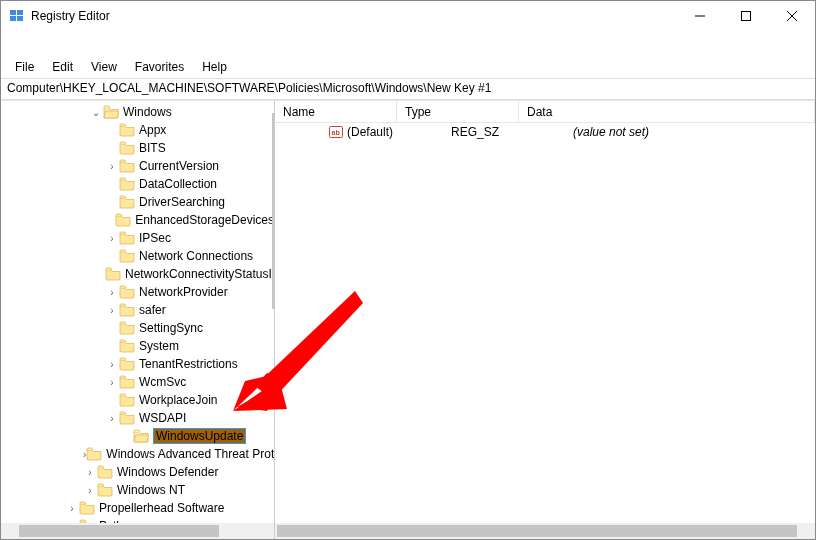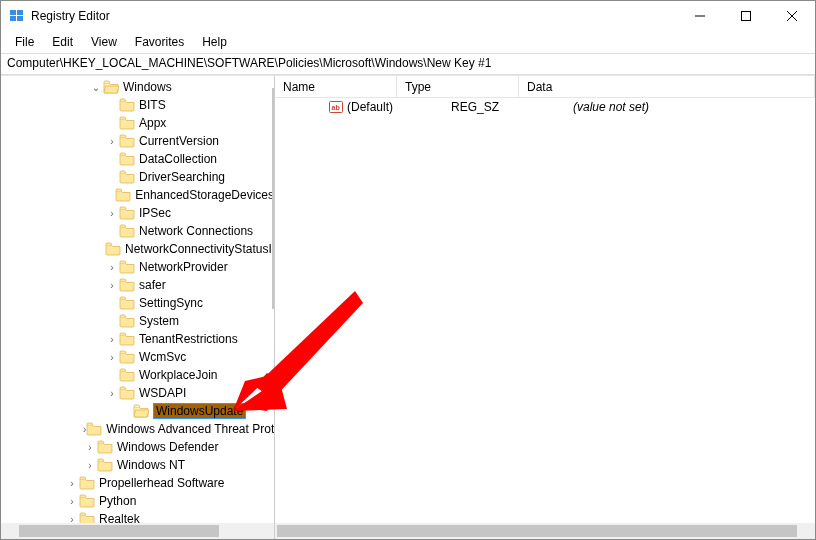--- a/index.html
+++ b/index.html
@@ -4,21 +4,21 @@
 <style>
   * { box-sizing: border-box; }
   html, body { margin:0; padding:0; font-family: "Segoe UI", Tahoma, sans-serif; font-size:12px; background:#fff; }
   .window { width:816px; height:540px; border:1px solid #888; display:flex; flex-direction:column; background:#fff; position:relative; }
   .titlebar { height:30px; display:flex; align-items:center; padding:0 0 0 8px; }
   .titlebar .app-icon { width:16px; height:16px; margin-right:6px; }
   .titlebar .title { flex:1; font-size:12px; }
   .winbtns { display:flex; height:100%; }
   .winbtn { width:46px; display:flex; align-items:center; justify-content:center; }
   .winbtn svg { width:10px; height:10px; }
-  .menubar { height:22px; display:flex; align-items:center; padding:0 6px; gap:2px; border-bottom:0; }
+  .menubar { height:22px; display:flex; align-items:center; padding:0 6px; gap:2px; border-bottom:0;margin-top:25px; }
   .menuitem { padding:2px 8px; }
   .addrbar { height:22px; padding:2px 6px; border-top:1px solid #ddd; border-bottom:1px solid #ddd; font-size:12px; white-space:nowrap; overflow:hidden; text-overflow:ellipsis; }
   .panes { flex:1; display:flex; overflow:hidden; border-top:1px solid #e6e6e6; }
   .treepane { width:274px; border-right:1px solid #ccc; position:relative; overflow:hidden; }
   .tree-scroll { position:absolute; inset:0 0 16px 0; overflow:hidden; }
   .tree { position:relative; padding-top:2px; padding-bottom:2px; }
   .node { display:flex; align-items:center; height:18px; white-space:nowrap; }
   .chev { width:14px; display:inline-flex; justify-content:center; color:#666; font-size:10px; }
   .folder { width:16px; height:14px; margin-right:4px; display:inline-flex; }
   .folder svg { width:16px; height:14px; }
@@ -104,31 +104,31 @@
               <span class="label">Windows</span>
             </div>
             <div class="node" style="padding-left: 104px;">
               <span class="chev"></span>
               <span class="folder">
                 <svg viewBox="0 0 16 14">
                   <path d="M1 3 L6 3 L7.5 4.5 L15 4.5 L15 12 Q15 13 14 13 L2 13 Q1 13 1 12 Z" fill="#ffe79e" stroke="#d8b24a" stroke-width="0.7"></path>
                   <path d="M1 3 L1 2 Q1 1 2 1 L5.5 1 Q6 1 6.3 1.5 L7 3" fill="#ffe79e" stroke="#d8b24a" stroke-width="0.7"></path>
                 </svg>
               </span>
+              <span class="label">Appx</span>
+            </div>
+            <div class="node" style="padding-left: 104px;">
+              <span class="chev"></span>
+              <span class="folder">
+                <svg viewBox="0 0 16 14">
+                  <path d="M1 3 L6 3 L7.5 4.5 L15 4.5 L15 12 Q15 13 14 13 L2 13 Q1 13 1 12 Z" fill="#ffe79e" stroke="#d8b24a" stroke-width="0.7"></path>
+                  <path d="M1 3 L1 2 Q1 1 2 1 L5.5 1 Q6 1 6.3 1.5 L7 3" fill="#ffe79e" stroke="#d8b24a" stroke-width="0.7"></path>
+                </svg>
+              </span>
               <span class="label">BITS</span>
-            </div>
-            <div class="node" style="padding-left: 104px;">
-              <span class="chev"></span>
-              <span class="folder">
-                <svg viewBox="0 0 16 14">
-                  <path d="M1 3 L6 3 L7.5 4.5 L15 4.5 L15 12 Q15 13 14 13 L2 13 Q1 13 1 12 Z" fill="#ffe79e" stroke="#d8b24a" stroke-width="0.7"></path>
-                  <path d="M1 3 L1 2 Q1 1 2 1 L5.5 1 Q6 1 6.3 1.5 L7 3" fill="#ffe79e" stroke="#d8b24a" stroke-width="0.7"></path>
-                </svg>
-              </span>
-              <span class="label">Appx</span>
             </div>
             <div class="node" style="padding-left: 104px;">
               <span class="chev">›</span>
               <span class="folder">
                 <svg viewBox="0 0 16 14">
                   <path d="M1 3 L6 3 L7.5 4.5 L15 4.5 L15 12 Q15 13 14 13 L2 13 Q1 13 1 12 Z" fill="#ffe79e" stroke="#d8b24a" stroke-width="0.7"></path>
                   <path d="M1 3 L1 2 Q1 1 2 1 L5.5 1 Q6 1 6.3 1.5 L7 3" fill="#ffe79e" stroke="#d8b24a" stroke-width="0.7"></path>
                 </svg>
               </span>
               <span class="label">CurrentVersion</span>

